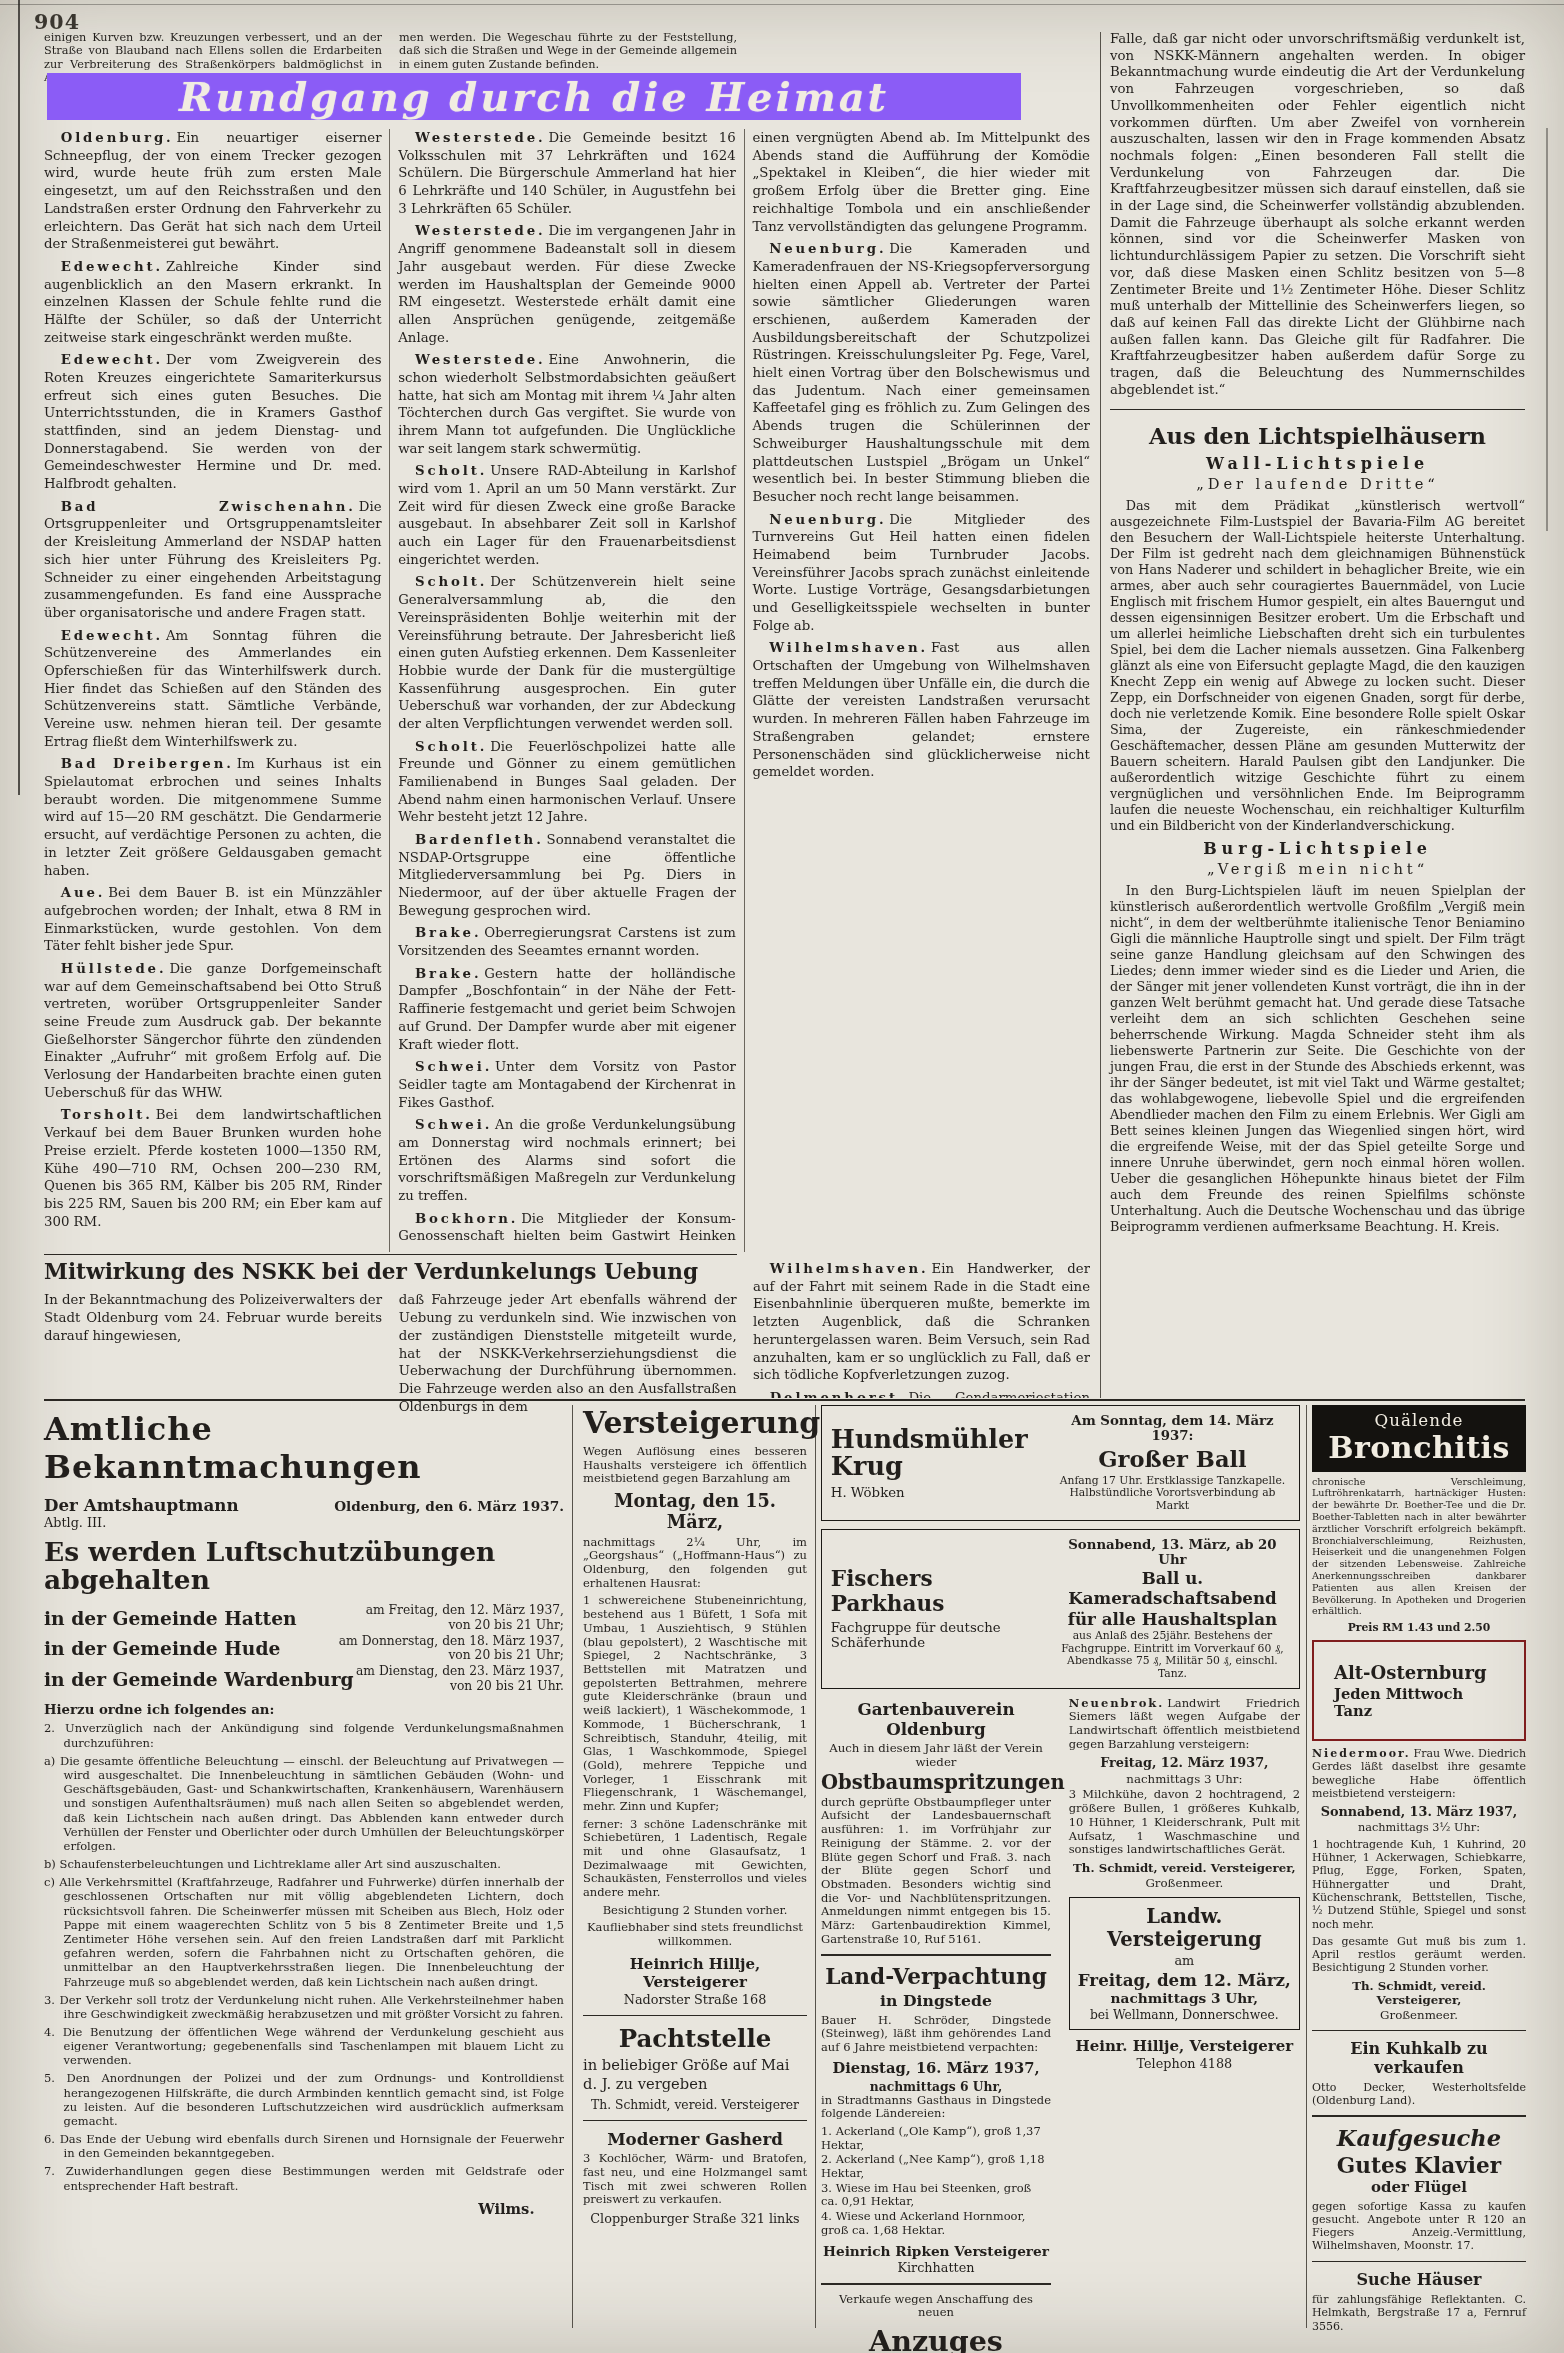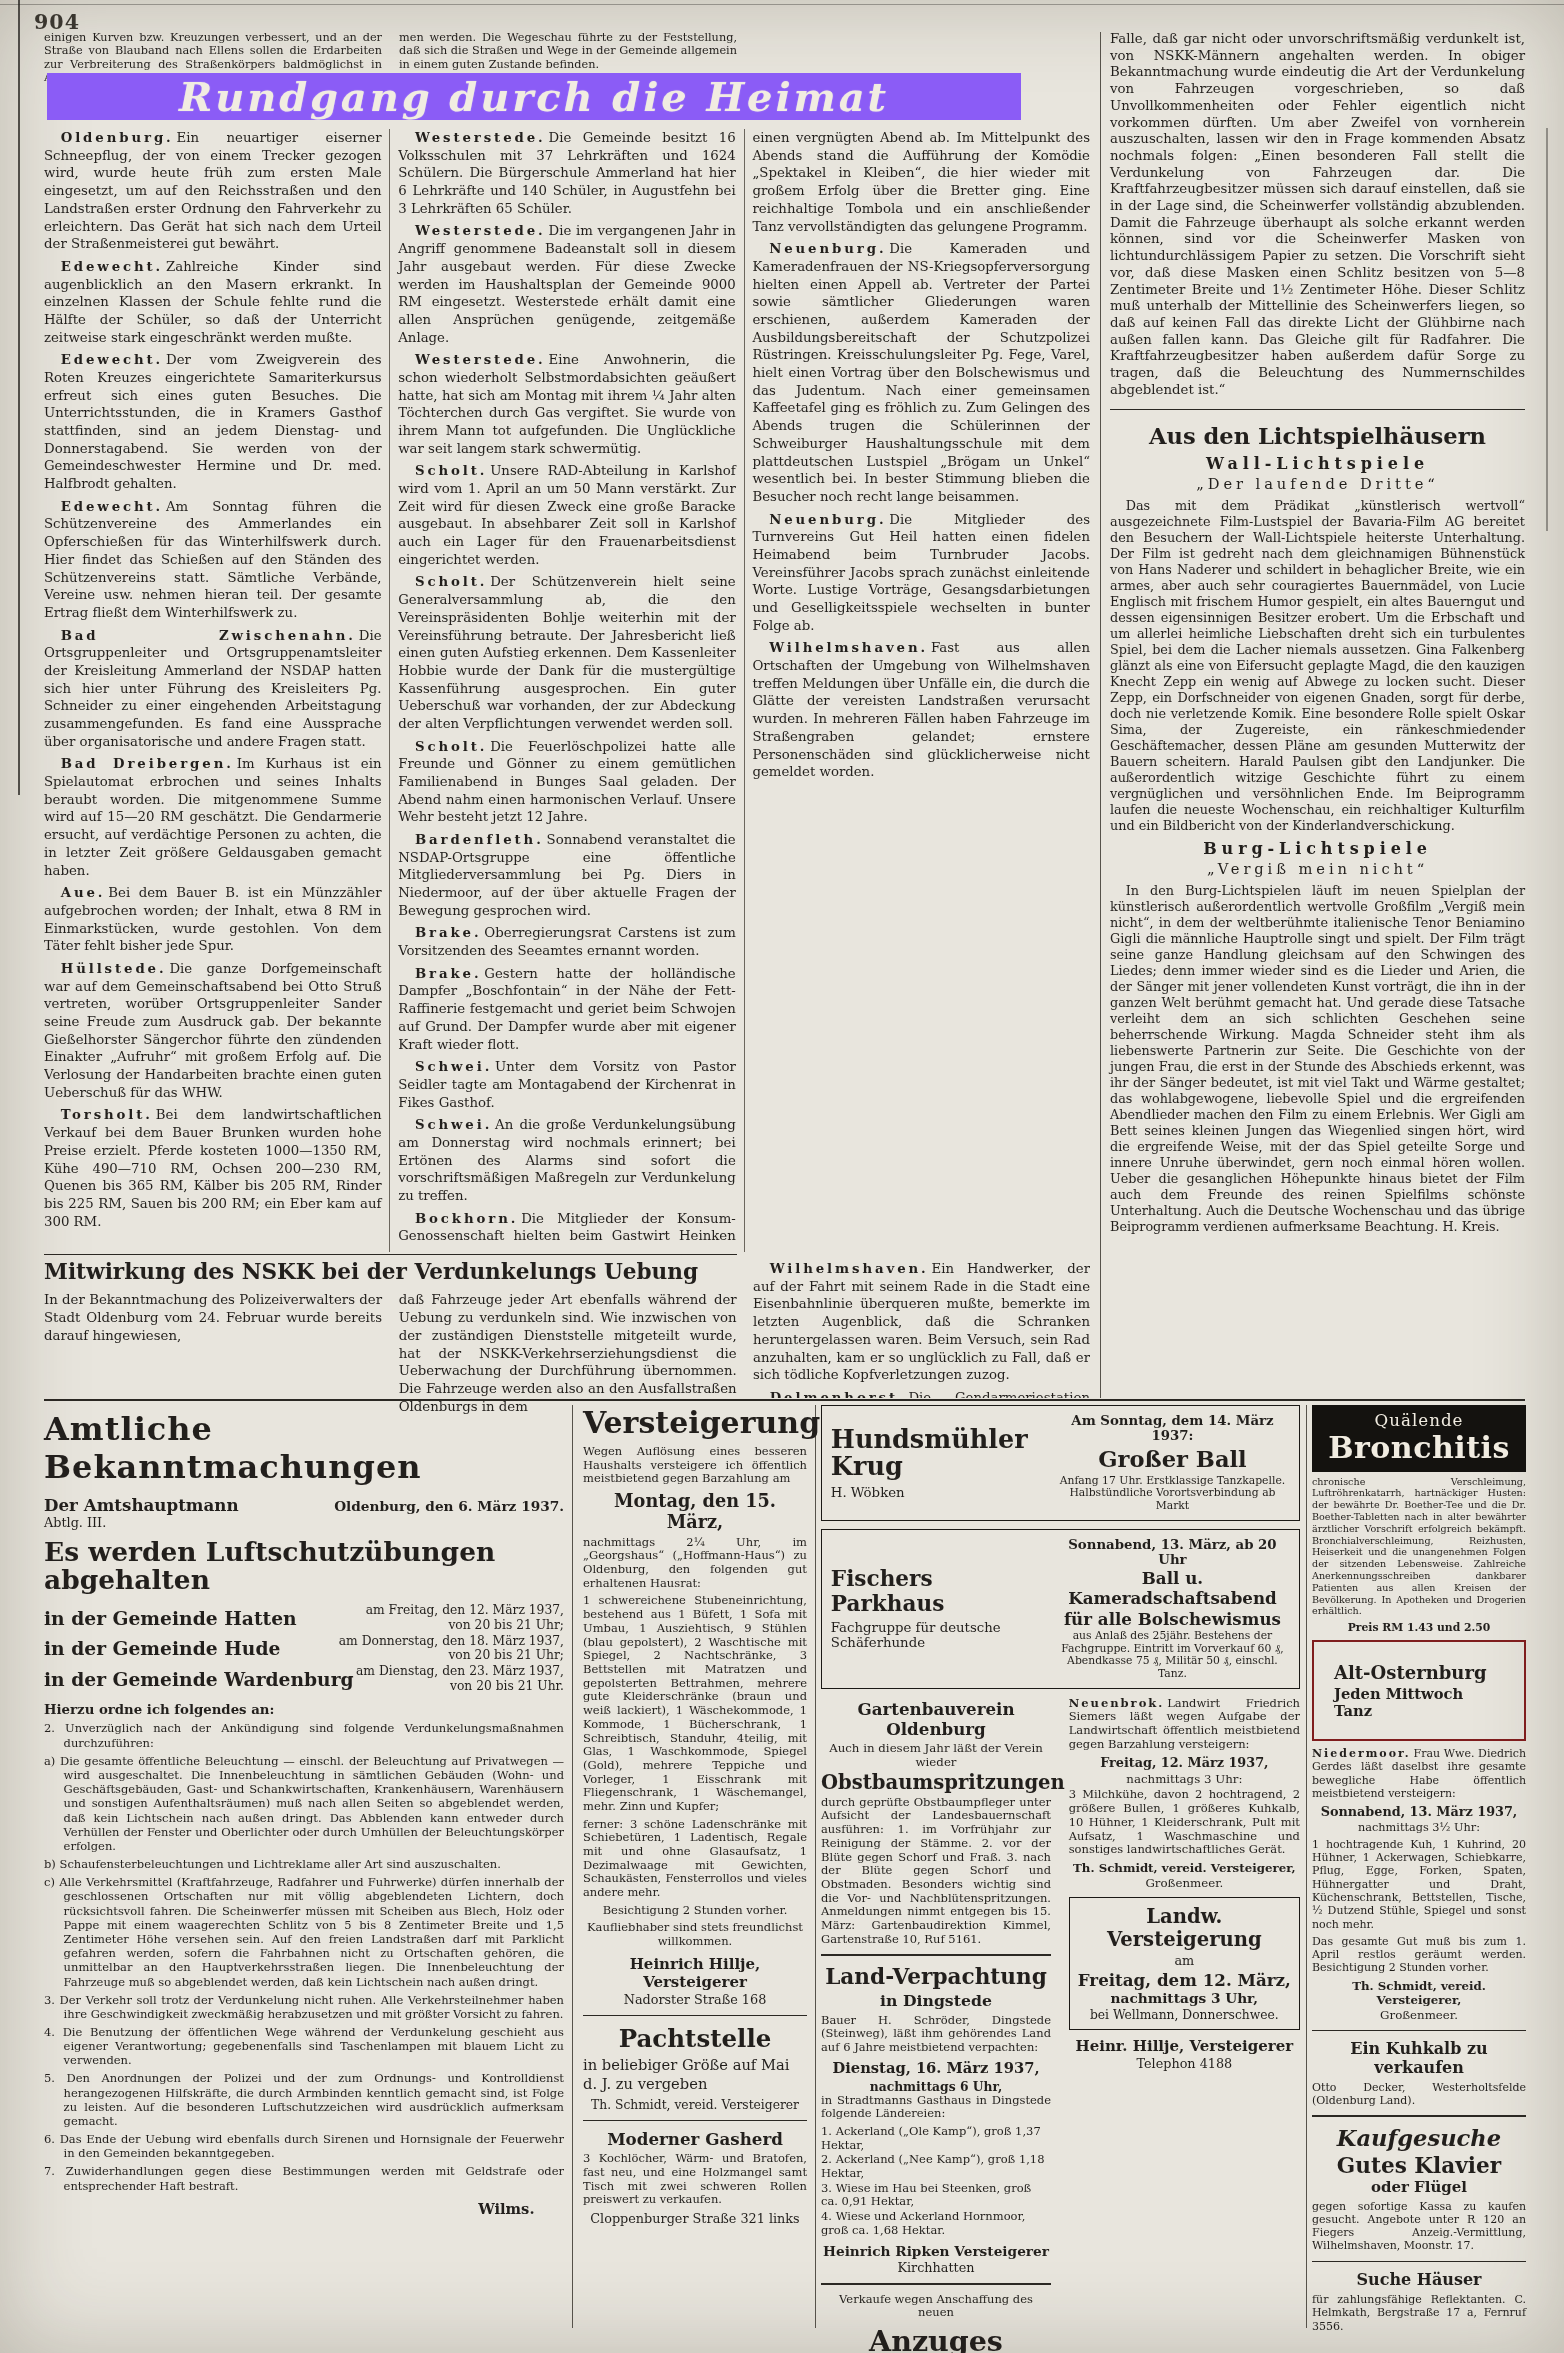--- a/index.html
+++ b/index.html
@@ -120,23 +120,23 @@
   </div>
 
   <div class="news-flow">
 
       <p class="news-item"><span class="town">Oldenburg.</span><span>Ein neuartiger eiserner Schneepflug, der von einem Trecker gezogen wird, wurde heute früh zum ersten Male eingesetzt, um auf den Reichsstraßen und den Landstraßen erster Ordnung den Fahrverkehr zu erleichtern. Das Gerät hat sich nach dem Urteil der Straßenmeisterei gut bewährt.</span></p>
 
       <p class="news-item"><span class="town">Edewecht.</span><span>Zahlreiche Kinder sind augenblicklich an den Masern erkrankt. In einzelnen Klassen der Schule fehlte rund die Hälfte der Schüler, so daß der Unterricht zeitweise stark eingeschränkt werden mußte.</span></p>
 
       <p class="news-item"><span class="town">Edewecht.</span><span>Der vom Zweigverein des Roten Kreuzes eingerichtete Samariterkursus erfreut sich eines guten Besuches. Die Unterrichtsstunden, die in Kramers Gasthof stattfinden, sind an jedem Dienstag- und Donnerstagabend. Sie werden von der Gemeindeschwester Hermine und Dr. med. Halfbrodt gehalten.</span></p>
 
+      <p class="news-item"><span class="town">Bad Zwischenahn.</span><span>Die Ortsgruppenleiter und Ortsgruppenamtsleiter der Kreisleitung Ammerland der NSDAP hatten sich hier unter Führung des Kreisleiters Pg. Schneider zu einer eingehenden Arbeitstagung zusammengefunden. Es fand eine Aussprache über organisatorische und andere Fragen statt.</span></p>
+
       <p class="news-item"><span class="town">Edewecht.</span><span>Am Sonntag führen die Schützenvereine des Ammerlandes ein Opferschießen für das Winterhilfswerk durch. Hier findet das Schießen auf den Ständen des Schützenvereins statt. Sämtliche Verbände, Vereine usw. nehmen hieran teil. Der gesamte Ertrag fließt dem Winterhilfswerk zu.</span></p>
-
-      <p class="news-item"><span class="town">Bad Zwischenahn.</span><span>Die Ortsgruppenleiter und Ortsgruppenamtsleiter der Kreisleitung Ammerland der NSDAP hatten sich hier unter Führung des Kreisleiters Pg. Schneider zu einer eingehenden Arbeitstagung zusammengefunden. Es fand eine Aussprache über organisatorische und andere Fragen statt.</span></p>
 
       <p class="news-item"><span class="town">Bad Dreibergen.</span><span>Im Kurhaus ist ein Spielautomat erbrochen und seines Inhalts beraubt worden. Die mitgenommene Summe wird auf 15—20 RM geschätzt. Die Gendarmerie ersucht, auf verdächtige Personen zu achten, die in letzter Zeit größere Geldausgaben gemacht haben.</span></p>
 
       <p class="news-item"><span class="town">Aue.</span><span>Bei dem Bauer B. ist ein Münzzähler aufgebrochen worden; der Inhalt, etwa 8 RM in Einmarkstücken, wurde gestohlen. Von dem Täter fehlt bisher jede Spur.</span></p>
 
       <p class="news-item"><span class="town">Hüllstede.</span><span>Die ganze Dorfgemeinschaft war auf dem Gemeinschaftsabend bei Otto Struß vertreten, worüber Ortsgruppenleiter Sander seine Freude zum Ausdruck gab. Der bekannte Gießelhorster Sängerchor führte den zündenden Einakter „Aufruhr“ mit großem Erfolg auf. Die Verlosung der Handarbeiten brachte einen guten Ueberschuß für das WHW.</span></p>
 
       <p class="news-item"><span class="town">Torsholt.</span><span>Bei dem landwirtschaftlichen Verkauf bei dem Bauer Brunken wurden hohe Preise erzielt. Pferde kosteten 1000—1350 RM, Kühe 490—710 RM, Ochsen 200—230 RM, Quenen bis 365 RM, Kälber bis 205 RM, Rinder bis 225 RM, Sauen bis 200 RM; ein Eber kam auf 300 RM.</span></p>
 
       <p class="news-item"><span class="town">Westerstede.</span><span>Die Gemeinde besitzt 16 Volksschulen mit 37 Lehrkräften und 1624 Schülern. Die Bürgerschule Ammerland hat hier 6 Lehrkräfte und 140 Schüler, in Augustfehn bei 3 Lehrkräften 65 Schüler.</span></p>
@@ -297,21 +297,21 @@
       </div>
     </div>
     <div class="adbox">
       <div class="left">
         <div class="big2">Fischers Parkhaus</div>
         <div class="owner">Fachgruppe für deutsche Schäferhunde</div>
       </div>
       <div class="right">
         <div class="when">Sonnabend, 13. März, ab 20 Uhr</div>
         <div class="event2">Ball u. Kameradschaftsabend</div>
-        <div class="event2">für alle Bolschewismus</div>
+        <div class="event2">für alle Haushaltsplan</div>
         <div class="det">aus Anlaß des 25jähr. Bestehens der Fachgruppe. Eintritt im Vorverkauf 60 ₰, Abendkasse 75 ₰, Militär 50 ₰, einschl. Tanz.</div>
       </div>
     </div>
     <div class="cd-row">
       <div class="cd-c">
         <div class="gart">
           <h5>Gartenbauverein Oldenburg</h5>
           <div class="t1">Auch in diesem Jahr läßt der Verein wieder</div>
           <h6>Obstbaumspritzungen</h6>
           <p class="small-just">durch geprüfte Obstbaumpfleger unter Aufsicht der Landesbauernschaft ausführen: 1. im Vorfrühjahr zur Reinigung der Stämme. 2. vor der Blüte gegen Schorf und Fraß. 3. nach der Blüte gegen Schorf und Obstmaden. Besonders wichtig sind die Vor- und Nachblütenspritzungen. Anmeldungen nimmt entgegen bis 15. März: Gartenbaudirektion Kimmel, Gartenstraße 10, Ruf 5161.</p>

